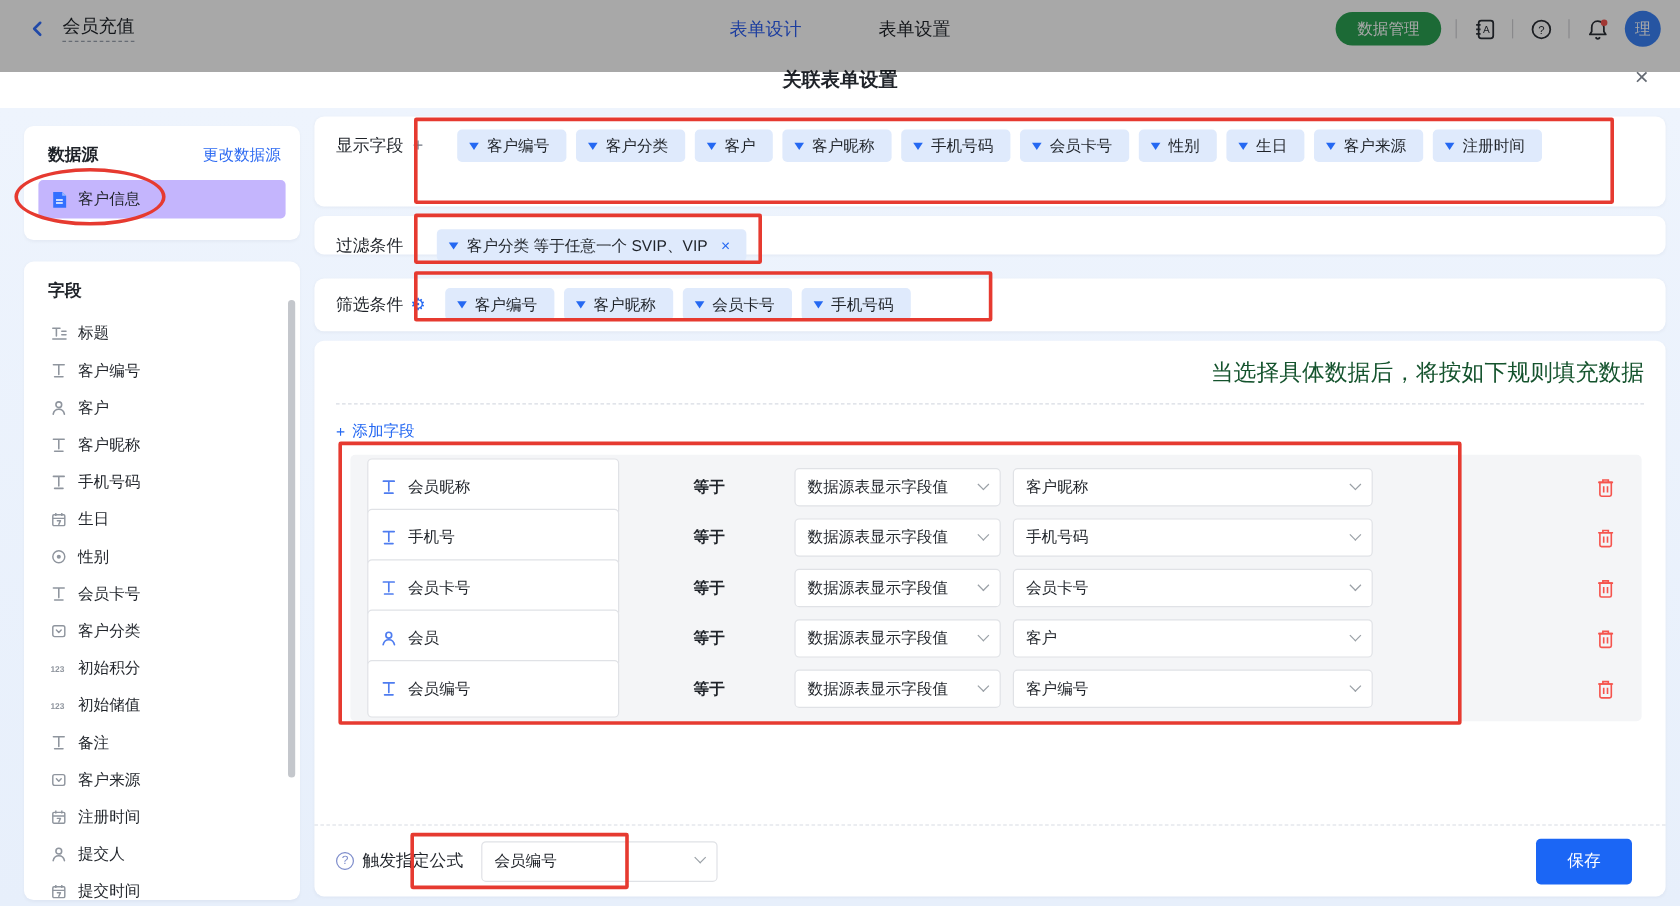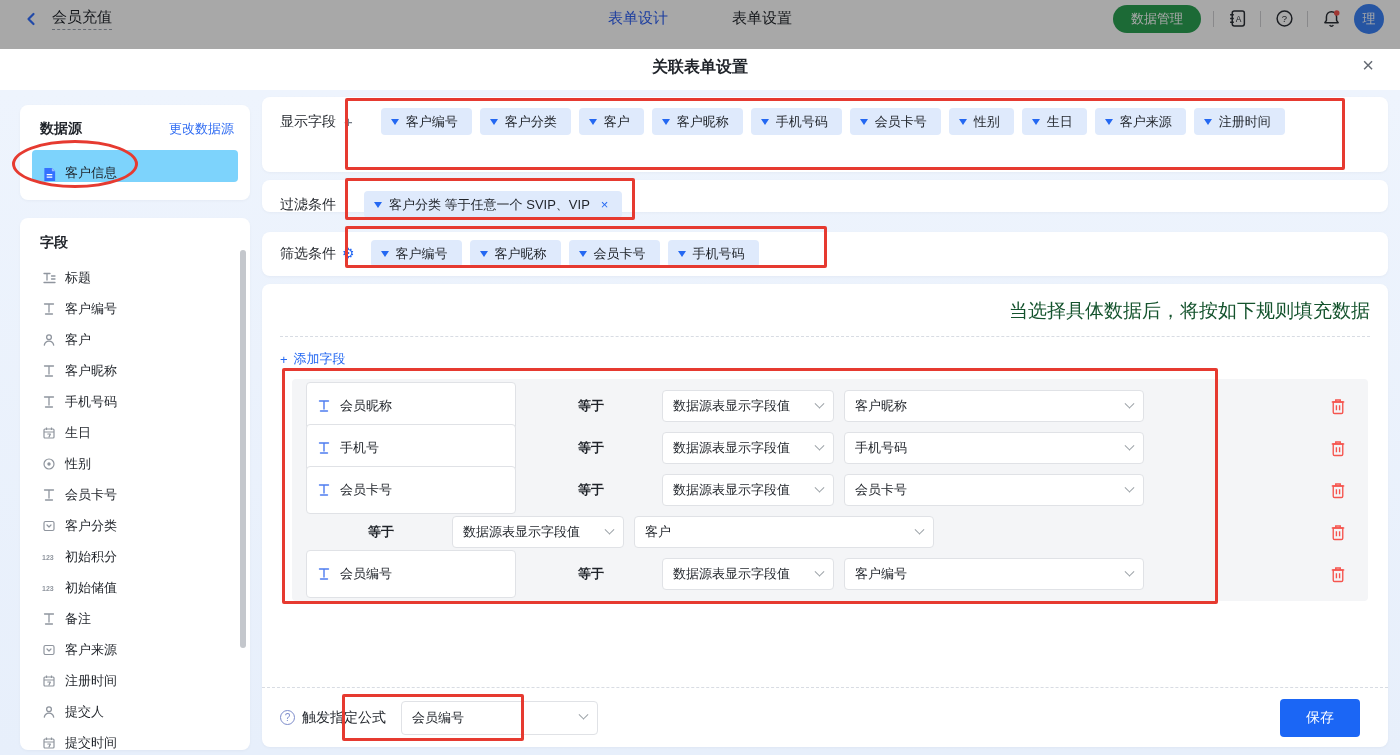--- a/index.html
+++ b/index.html
@@ -1,21 +1,21 @@
 <!DOCTYPE html>
 <html><head>
 <meta charset="utf-8">
 <style>
   * { margin:0; padding:0; box-sizing:border-box; }
   html,body { width:1400px; height:755px; }
   body { font-family:"Liberation Sans","DejaVu Sans",sans-serif; color:#1f2329; }
   .app { position:relative; width:1400px; height:755px; background:#e9f1fb; overflow:hidden; }
 
   
-  .topbar { position:absolute; top:0; left:0; right:0; height:49px; background:#ffffff; display:flex; align-items:center; padding:0 16px 12px 20px; }
+  .topbar { position:absolute; top:0; left:0; right:0; height:60px; background:#ffffff; display:flex; align-items:center; padding:0 16px 12px 20px; }
   .topbar-dim { position:absolute; inset:0; background:rgba(0,0,0,0.34); z-index:6; }
   .tb-left { display:flex; align-items:center; gap:10px; z-index:1; }
   .tb-title { font-size:15px; color:#1f2329; border-bottom:1px dashed #9ca3af; padding-bottom:2px; }
   .tb-tabs { position:absolute; left:0; right:0; display:flex; justify-content:center; gap:64px; z-index:1; }
   .tb-tab { font-size:15px; cursor:pointer; }
   .tb-tab.active { color:#2d5ff2; }
   .tb-right { margin-left:auto; display:flex; align-items:center; gap:12px; z-index:1; }
   .pill-green { height:28px; padding:0 18px; border-radius:15px; background:#2ba153; color:#fff; font-size:13px; display:flex; align-items:center; }
   .tb-sep { width:1px; height:16px; background:#d0d0d4; }
   .tb-ic { width:22px; height:22px; display:flex; align-items:center; justify-content:center; position:relative; }
@@ -28,21 +28,21 @@
   .modal-close { position:absolute; right:26px; top:10px; font-size:20px; color:#646a73; cursor:pointer; line-height:1; }
   .modal-body { position:absolute; top:45px; left:0; right:0; bottom:0; background:linear-gradient(180deg,#eef4fd,#e7effb); }
 
   .card { position:absolute; background:#fff; border-radius:8px; box-shadow:0 1px 3px rgba(31,35,41,0.04); }
 
   
   .card-ds { left:20px; top:15px; width:230px; height:95px; }
   .ds-head { display:flex; justify-content:space-between; align-items:center; padding:15px 16px 10px 20px; }
   .ds-title { font-size:14px; font-weight:700; }
   .link-blue { font-size:13px; color:#2e6bf2; cursor:pointer; }
-  .ds-item { margin:2px 12px 0; height:32px; background:#7dd3fc; border-radius:4px; display:flex; align-items:flex-end; gap:8px; padding:0 10px; cursor:pointer; }
+  .ds-item { margin:2px 12px 0; height:32px; background:#c4b5fd; border-radius:4px; display:flex; align-items:center; gap:8px; padding:0 10px; cursor:pointer; }
   .ds-item span.lbl { font-size:13px; }
 
   .card-fields { left:20px; top:128px; width:230px; height:532px; overflow:hidden; }
   .fields-title { padding:16px 16px 6px 20px; font-size:14px; font-weight:700; }
   .field-list { list-style:none; padding:4px 0 0; }
   .field-item { height:31px; display:flex; align-items:center; gap:9px; padding-left:22px; font-size:13px; cursor:grab; }
   .field-item svg { flex:none; }
   .fl-scroll { position:absolute; right:4px; top:32px; width:6px; height:398px; background:#c4c7cc; border-radius:3px; }
 
   
@@ -453,20 +453,27 @@
               <svg width="16" height="17" viewBox="0 0 14 15" fill="none" stroke="#f5544e" stroke-width="1.2">
                   <path d="M1.5 3.5h11"></path>
                   <path d="M5 3.5V1.8h4v1.7"></path>
                   <path d="M2.8 3.5h8.4v9a1.2 1.2 0 0 1-1.2 1.2H4a1.2 1.2 0 0 1-1.2-1.2z"></path>
                   <path d="M5.6 6.3v4.6M8.4 6.3v4.6"></path>
                 </svg>
             </button>
           </div>
 
           <div class="rule-row">
+            <span class="rule-field">
+              <svg width="14" height="14" viewBox="0 0 14 14" fill="none" stroke="#4e7cf0" stroke-width="1.4" stroke-linecap="round">
+                  <circle cx="7" cy="4.3" r="2.4"></circle>
+                  <path d="M2.3 12.2c.6-3 2.6-4.1 4.7-4.1s4.1 1.1 4.7 4.1"></path>
+                </svg>
+              <span>会员</span>
+            </span>
             <span class="eq">等于</span>
             <span class="select sel-src">
                 <span>数据源表显示字段值</span>
                 <i class="chev"></i>
               </span>
             <span class="select sel-val">
                 <span>客户</span>
                 <i class="chev"></i>
               </span>
             <button class="trash-btn">

